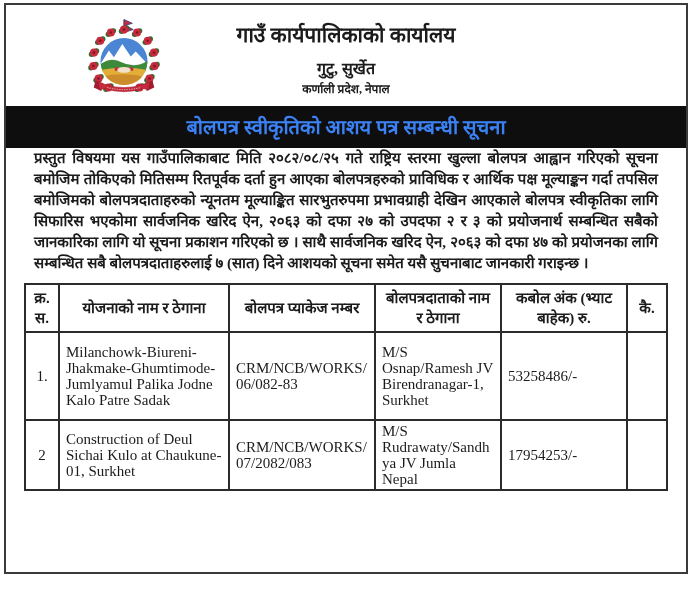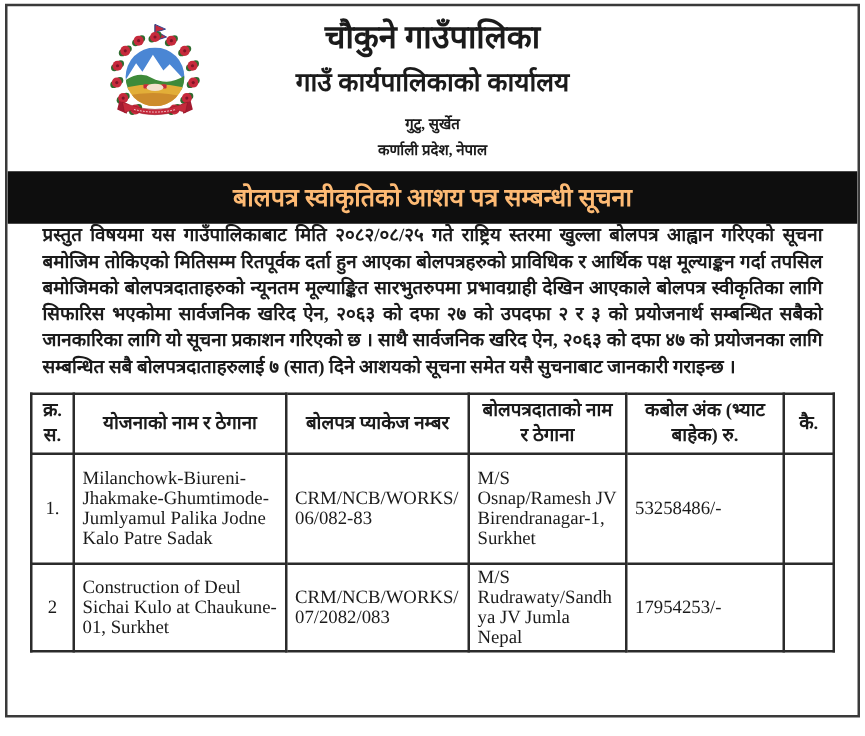--- a/index.html
+++ b/index.html
@@ -2,23 +2,23 @@
 <html><head>
 <meta charset="utf-8">
 <style>
   html,body{margin:0;padding:0;background:#ffffff;}
   body{width:692px;height:589px;position:relative;font-family:"Liberation Serif",serif;color:#1b1b1b;}
   .page{position:absolute;left:4px;top:3px;width:680px;height:567px;border:2px solid #3a3a3a;background:#fff;overflow:hidden;}
   .header{position:relative;text-align:center;padding-top:9px;}
   .logo{position:absolute;left:76px;top:10px;width:84px;height:88px;}
   .h-muni{font-size:26px;line-height:31px;font-weight:bold;}
   .h-office{font-size:21px;line-height:42px;font-weight:bold;}
-  .h-loc{font-size:12px;line-height:21px;font-weight:bold;margin-top:2px;}
+  .h-loc{font-size:16px;line-height:21px;font-weight:bold;margin-top:2px;}
   .h-prov{font-size:12px;line-height:21px;font-weight:bold;}
-  .banner{margin-top:6px;background:#0e0e0e;color:#fdba74;text-align:center;font-size:20px;font-weight:bold;padding:7px 0 8px;}
+  .banner{margin-top:6px;background:#0e0e0e;color:#3b82f6;text-align:center;font-size:20px;font-weight:bold;padding:7px 0 8px;}
   .pubdate{text-align:center;font-weight:bold;font-size:16px;margin:8px 0 4px;}
   .bodytext{margin:0 28px;font-size:15px;line-height:21px;text-align:justify;font-weight:bold;}
   table.tender{border-collapse:collapse;margin:9px auto 0;width:642px;table-layout:fixed;}
   table.tender th,table.tender td{border:2px solid #2b2b2b;padding:2px 6px;font-size:15px;vertical-align:middle;}
   table.tender th{font-weight:bold;text-align:center;line-height:20px;}
   table.tender td{line-height:16px;margin-top:24px;}
   thead tr{height:48px;}
   tr.r1{height:88px;}
   tr.r2{height:62px;}
   td.sn{text-align:center;}
@@ -131,21 +131,20 @@
         <ellipse cx="50" cy="63" rx="8" ry="3.5" fill="#f2e0cc"></ellipse>
       </g>
 
       <g>
         <path d="M16 76 L25 79 L23 88 L14 84 Z" fill="#a31b31"></path>
         <path d="M84 76 L75 79 L77 88 L86 84 Z" fill="#a31b31"></path>
         <path d="M19 77 L27 80 Q50 88 73 80 L81 77 L79 87 L73 85 Q50 93 27 85 L21 87 Z" fill="#c62a3c" stroke="#8e1624" stroke-width="0.5"></path>
         <path d="M30 84 Q50 89 70 84" stroke="#ffffff" stroke-width="0.8" fill="none" stroke-dasharray="1.6 1.3" opacity="0.9"></path>
       </g>
     </svg>
-    <div class="h-muni">चौकुने गाउँपालिका</div>
     <div class="h-office">गाउँ कार्यपालिकाको कार्यालय</div>
     <div class="h-loc">गुटु, सुर्खेत</div>
     <div class="h-prov">कर्णाली प्रदेश, नेपाल</div>
   </div>
 
   <div class="banner">बोलपत्र स्वीकृतिको आशय पत्र सम्बन्धी सूचना</div>
 
 
   <div class="bodytext">प्रस्तुत विषयमा यस गाउँपालिकाबाट मिति २०८२/०८/२५ गते राष्ट्रिय स्तरमा खुल्ला बोलपत्र आह्वान गरिएको सूचना बमोजिम तोकिएको मितिसम्म रितपूर्वक दर्ता हुन आएका बोलपत्रहरुको प्राविधिक र आर्थिक पक्ष मूल्याङ्कन गर्दा तपसिल बमोजिमको बोलपत्रदाताहरुको न्यूनतम मूल्याङ्कित सारभुतरुपमा प्रभावग्राही देखिन आएकाले बोलपत्र स्वीकृतिका लागि सिफारिस भएकोमा सार्वजनिक खरिद ऐन, २०६३ को दफा २७ को उपदफा २ र ३ को प्रयोजनार्थ सम्बन्धित सबैको जानकारिका लागि यो सूचना प्रकाशन गरिएको छ । साथै सार्वजनिक खरिद ऐन, २०६३ को दफा ४७ को प्रयोजनका लागि सम्बन्धित सबै बोलपत्रदाताहरुलाई ७ (सात) दिने आशयको सूचना समेत यसै सुचनाबाट जानकारी गराइन्छ ।</div>
 

